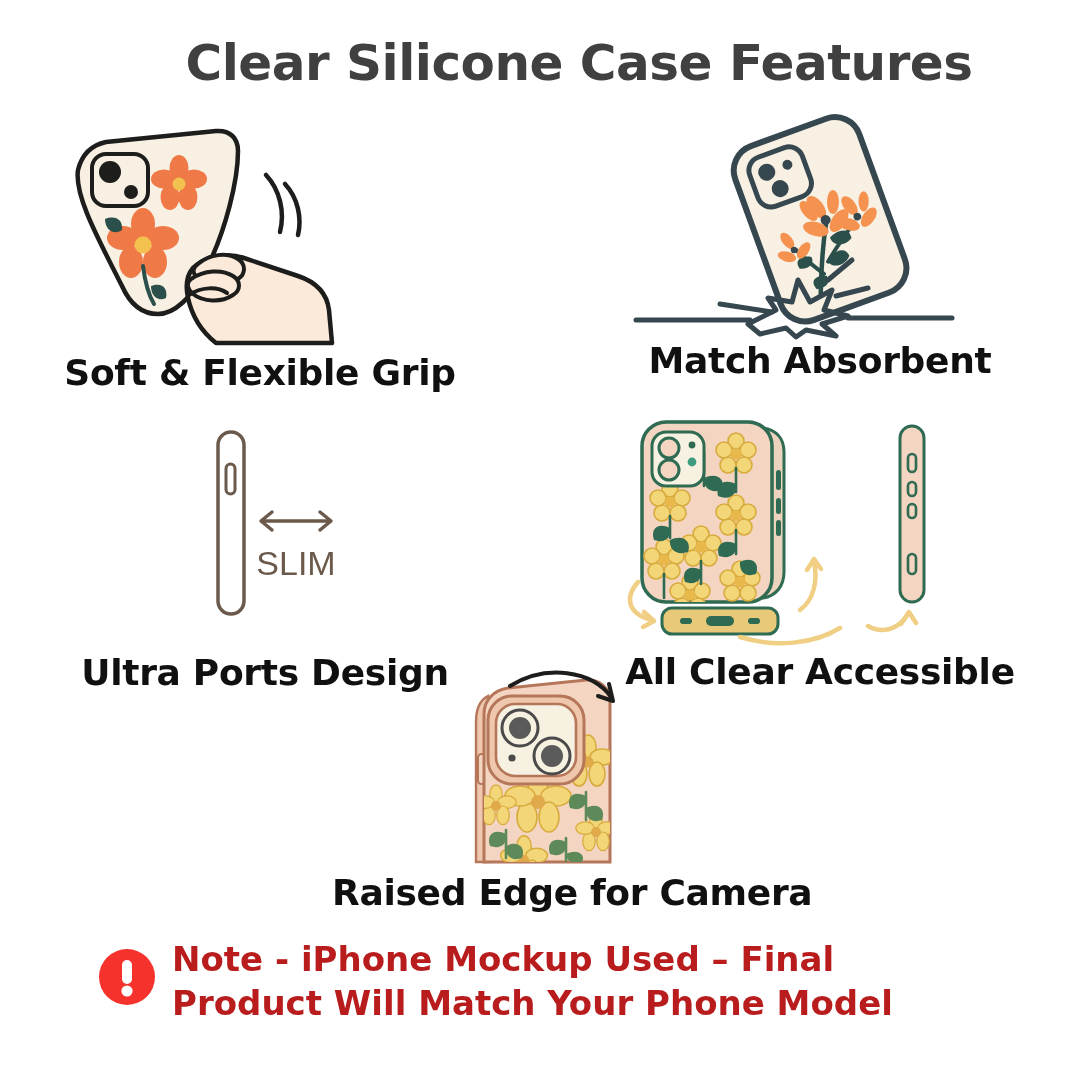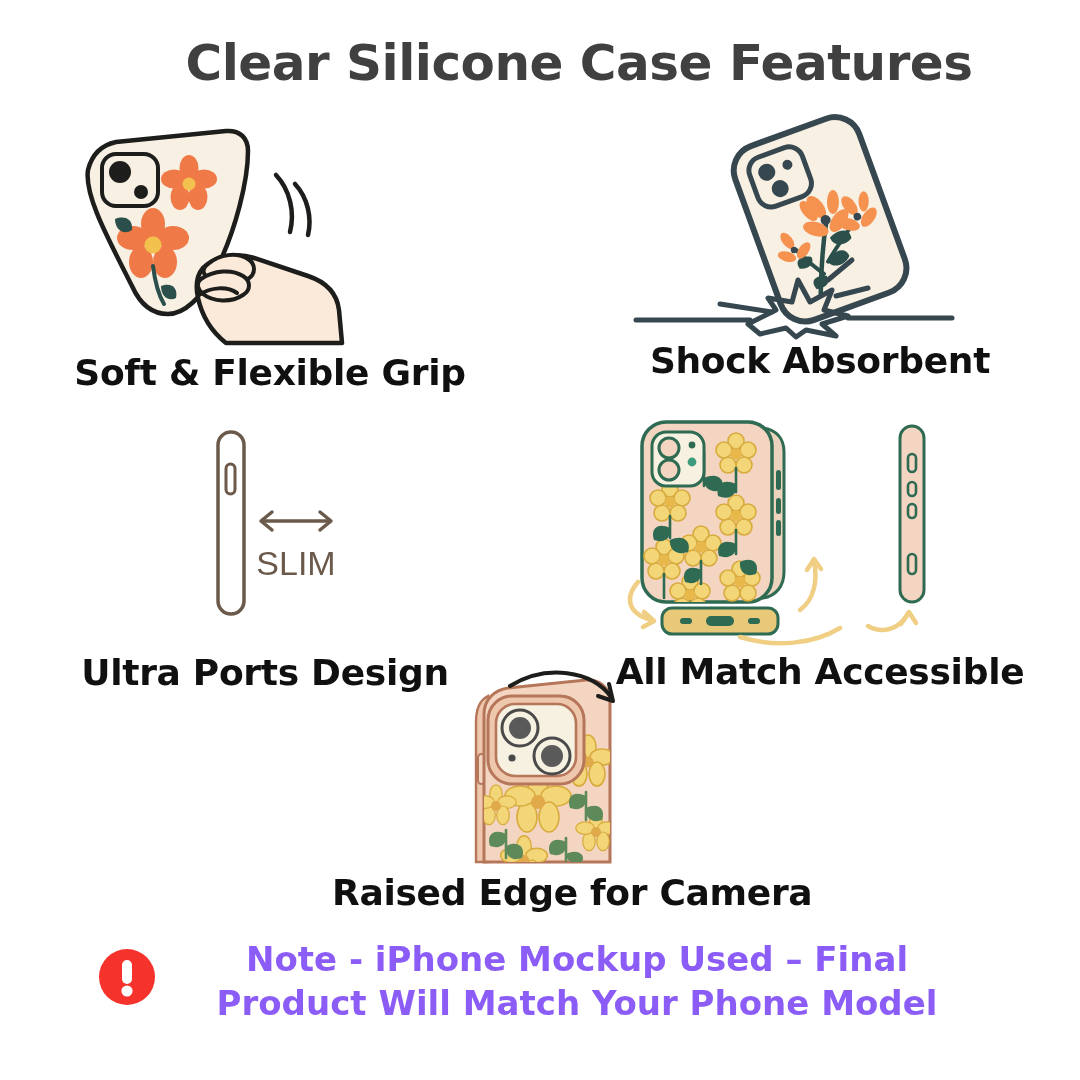--- a/index.html
+++ b/index.html
@@ -44,21 +44,21 @@
     text-align: center;
     font-family: "DejaVu Sans", sans-serif;
     font-weight: 700;
     font-size: 36px;
     letter-spacing: -0.3px;
     color: #101010;
     white-space: nowrap;
   }
 
   
-  #cell-grip       { left: 40px;  top: 118px; width: 460px; }
+  #cell-grip       { left: 30px;  top: 118px; width: 460px; }
   #cell-shock      { left: 600px; top: 112px; width: 440px; }
   #cell-slim       { left: 40px;  top: 420px; width: 450px; }
   #cell-ports      { left: 600px; top: 412px; width: 440px; }
   #cell-camera     { left: 300px; top: 662px; width: 480px; }
 
   #cell-grip .feature-art   { height: 220px; }
   #cell-shock .feature-art  { height: 220px; }
   #cell-slim .feature-art   { height: 210px; }
   #cell-ports .feature-art  { height: 225px; }
   #cell-camera .feature-art { height: 200px; }
@@ -84,22 +84,22 @@
   }
   .note-icon {
     flex: 0 0 auto;
     margin-top: 10px;
   }
   .note-text {
     font-family: "DejaVu Sans", sans-serif;
     font-size: 34px;
     font-weight: 700;
     line-height: 1.28;
-    color: #8b5cf6;
-    text-align: center;
+    color: #b91c1c;
+    text-align: left;
     max-width: 810px;
   }
 
   svg { display: block; overflow: visible; }
 </style>
 </head>
 <body>
 
 <div id="page">
 
@@ -213,21 +213,21 @@
                  L224,198 L248,204 L222,212 L236,224 L206,218 L196,225 L186,216
                  L160,222 Z" fill="none" stroke="#36474f" stroke-width="5" stroke-linejoin="round" stroke-linecap="round"></path>
 
         <line x1="36" y1="208" x2="150" y2="208" stroke="#36474f" stroke-width="5" stroke-linecap="round"></line>
         <line x1="248" y1="206" x2="352" y2="206" stroke="#36474f" stroke-width="5" stroke-linecap="round"></line>
         <line x1="120" y1="192" x2="172" y2="200" stroke="#36474f" stroke-width="5" stroke-linecap="round"></line>
         <line x1="228" y1="168" x2="252" y2="148" stroke="#36474f" stroke-width="5" stroke-linecap="round"></line>
         <line x1="236" y1="184" x2="268" y2="176" stroke="#36474f" stroke-width="5" stroke-linecap="round"></line>
       </svg>
     </div>
-    <div class="feature-label">Shock Absorbent</div>
+    <div class="feature-label">Match Absorbent</div>
   </div>
 
   <div class="feature" id="cell-slim">
     <div class="feature-art">
       <svg viewBox="0 0 450 210" width="450" height="210">
 
         <rect x="178" y="12" width="26" height="182" rx="13" ry="13" fill="#ffffff" stroke="#6b5a4b" stroke-width="3.5"></rect>
         <rect x="186" y="44" width="9" height="30" rx="4.5" ry="4.5" fill="#ffffff" stroke="#6b5a4b" stroke-width="3"></rect>
 
         <line x1="222" y1="101" x2="290" y2="101" stroke="#6b5a4b" stroke-width="3.5" stroke-linecap="round"></line>
@@ -364,21 +364,21 @@
         <path d="M44,200 L54,209 L43,215" fill="none" stroke="#f0cf84" stroke-width="4.5" stroke-linecap="round" stroke-linejoin="round"></path>
 
         <path d="M200,198 C214,188 218,168 214,150" fill="none" stroke="#f0cf84" stroke-width="4.5" stroke-linecap="round"></path>
         <path d="M207,158 L214,147 L221,157" fill="none" stroke="#f0cf84" stroke-width="4.5" stroke-linecap="round" stroke-linejoin="round"></path>
 
         <path d="M140,225 C176,236 214,232 240,216" fill="none" stroke="#f0cf84" stroke-width="4.5" stroke-linecap="round"></path>
         <path d="M268,214 C282,222 298,218 308,202" fill="none" stroke="#f0cf84" stroke-width="4.5" stroke-linecap="round"></path>
         <path d="M301,212 L309,200 L316,211" fill="none" stroke="#f0cf84" stroke-width="4.5" stroke-linecap="round" stroke-linejoin="round"></path>
       </svg>
     </div>
-    <div class="feature-label">All Match Accessible</div>
+    <div class="feature-label">All Clear Accessible</div>
   </div>
 
   <div class="feature" id="cell-camera">
     <div class="feature-art">
       <svg viewBox="0 0 480 200" width="480" height="200">
         <defs>
           <clipPath id="camClip">
             <path d="M184,52 C184,38 194,28 208,26 L286,18
                      C300,17 310,26 310,40 L310,200 L184,200 Z"></path>
           </clipPath>

